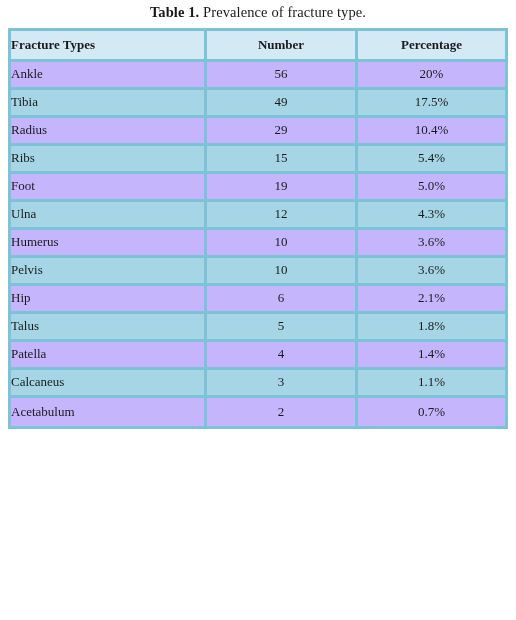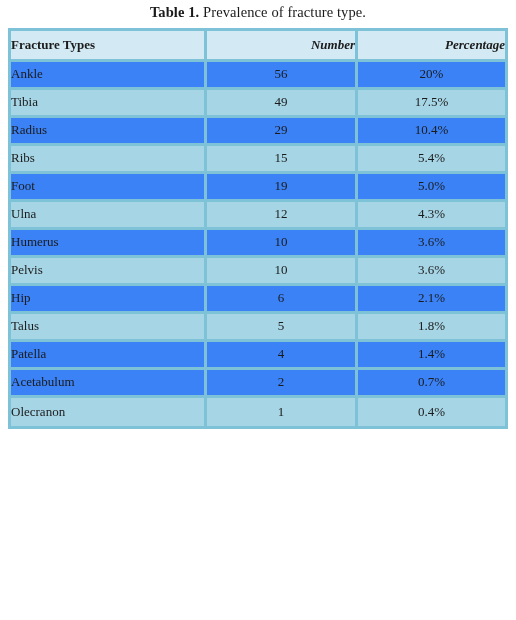--- a/index.html
+++ b/index.html
@@ -72,28 +72,27 @@
   table.fracture-table thead th {
     font-weight: bold;
     background: #d3e9f3;
     height: 31px;
   }
   th.head-type {
     text-align: left;
     padding-left: 12px;
   }
   th.head-number, th.head-pct {
-    text-align: right;
-    font-style: italic;
+    text-align: center;
   }
   tr.row-dark td {
     background: #a6d5e5;
   }
   tr.row-light td {
-    background: #3b82f6;
+    background: #c4b5fd;
   }
   td.cell-type {
     text-align: left;
     padding-left: 12px;
   }
   td.cell-number, td.cell-pct {
     text-align: center;
   }
 </style>
 </head>
@@ -167,26 +166,26 @@
         <tr class="row-dark">
           <td class="cell-type">Talus</td>
           <td class="cell-number">5</td>
           <td class="cell-pct">1.8%</td>
         </tr>
         <tr class="row-light">
           <td class="cell-type">Patella</td>
           <td class="cell-number">4</td>
           <td class="cell-pct">1.4%</td>
         </tr>
+        <tr class="row-dark">
+          <td class="cell-type">Calcaneus</td>
+          <td class="cell-number">3</td>
+          <td class="cell-pct">1.1%</td>
+        </tr>
         <tr class="row-light">
           <td class="cell-type">Acetabulum</td>
           <td class="cell-number">2</td>
           <td class="cell-pct">0.7%</td>
-        </tr>
-        <tr class="row-dark">
-          <td class="cell-type">Olecranon</td>
-          <td class="cell-number">1</td>
-          <td class="cell-pct">0.4%</td>
         </tr>
       </tbody>
   </table>
 
 </div>
 
 </body></html>

